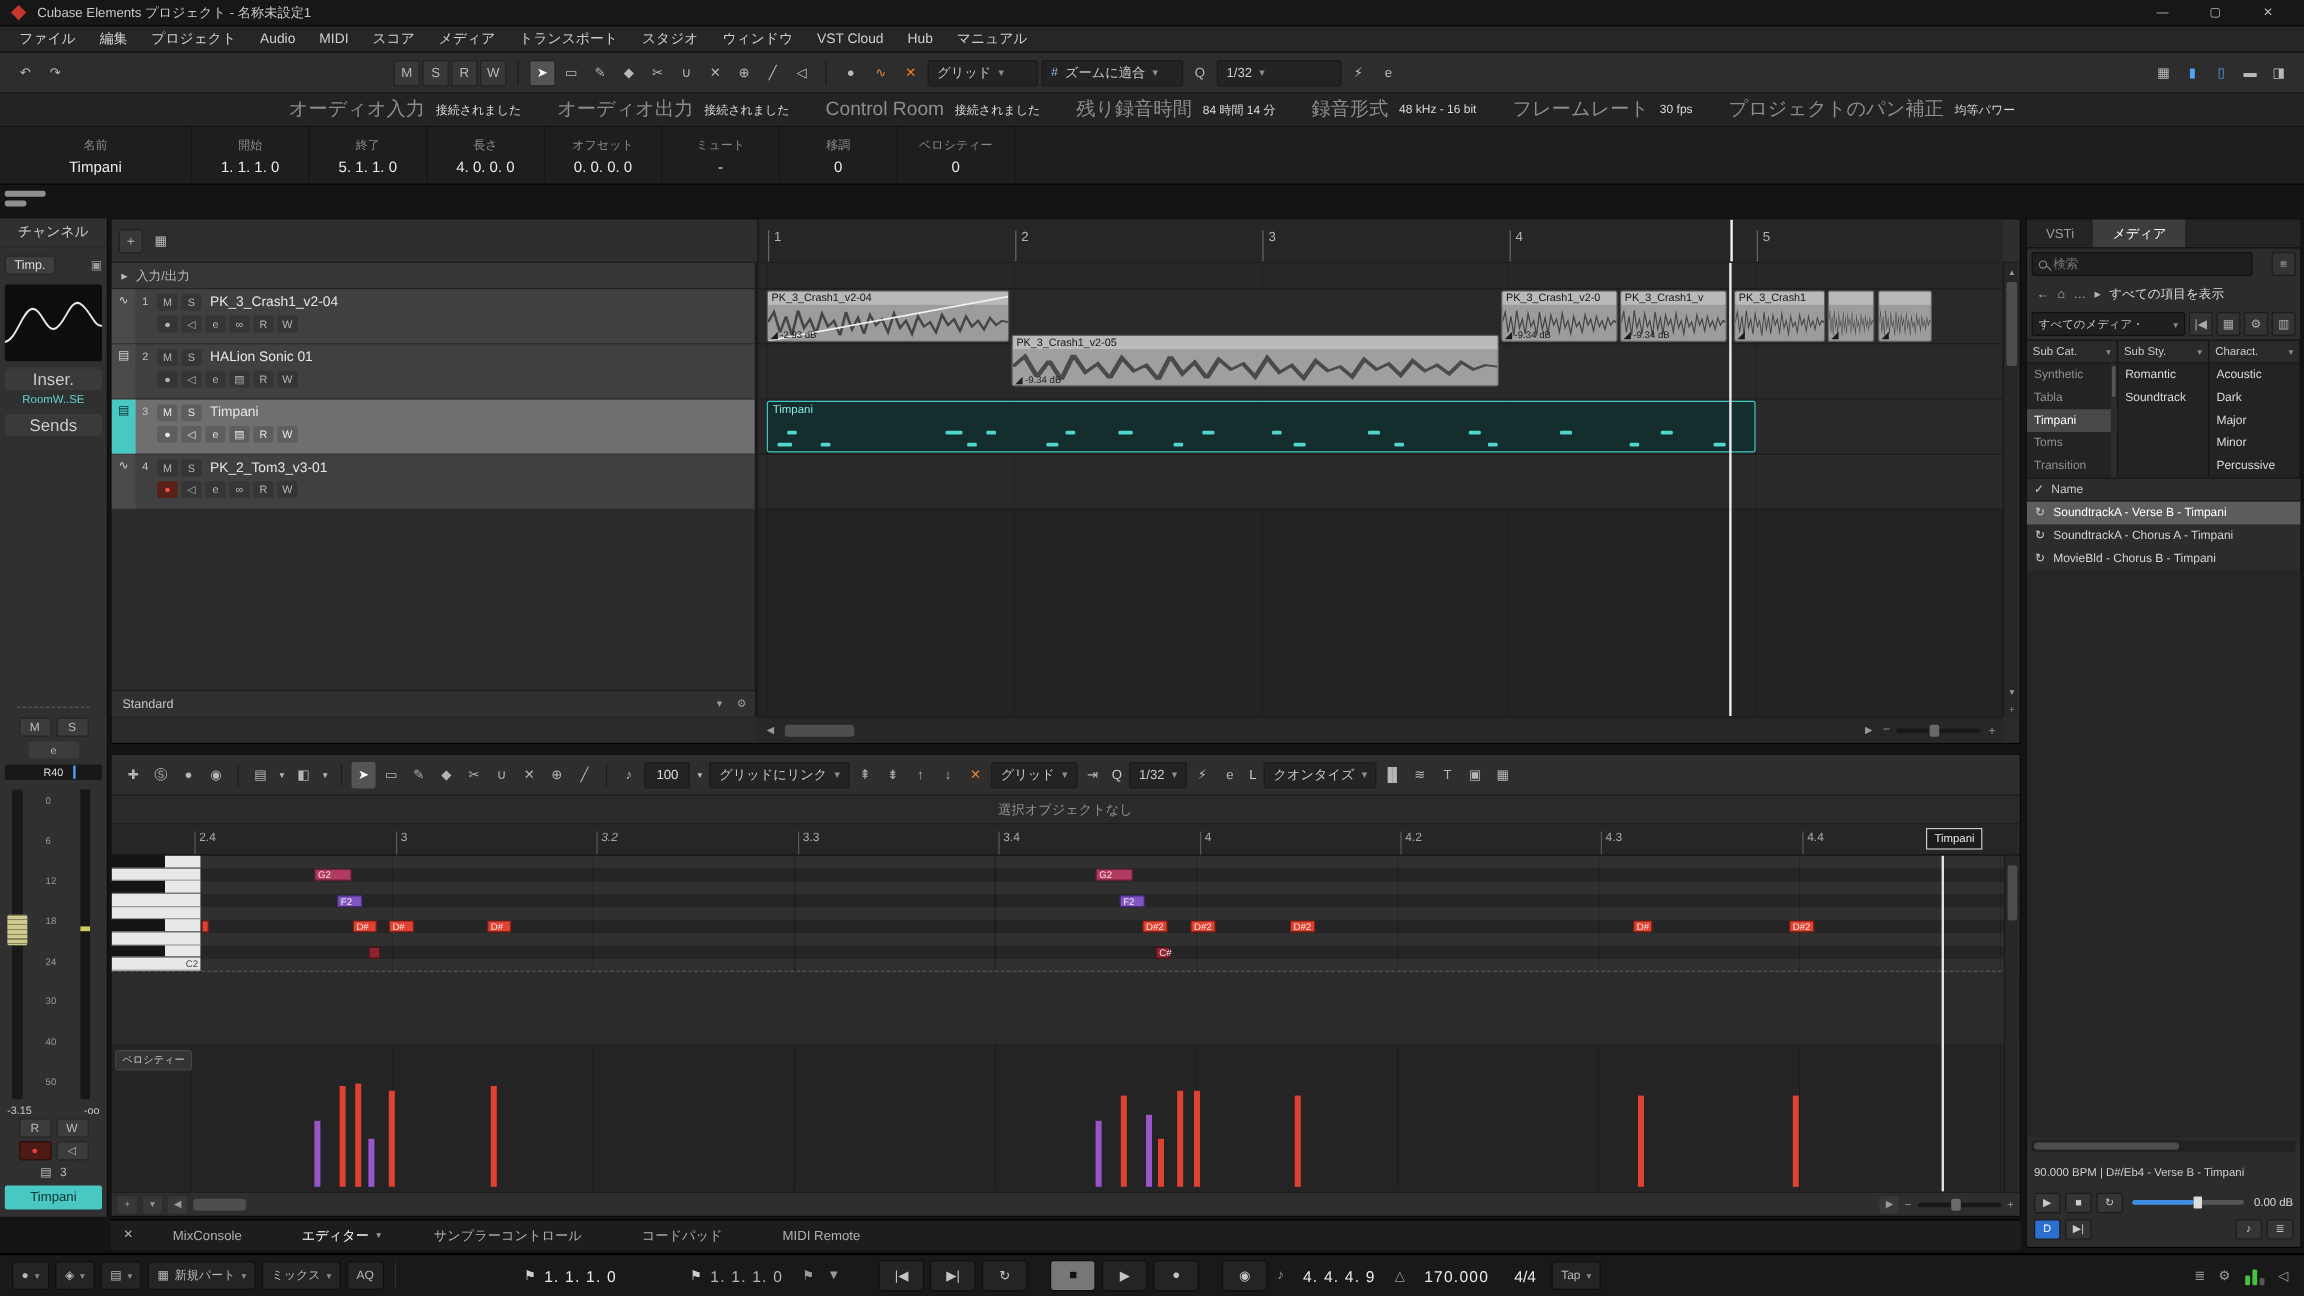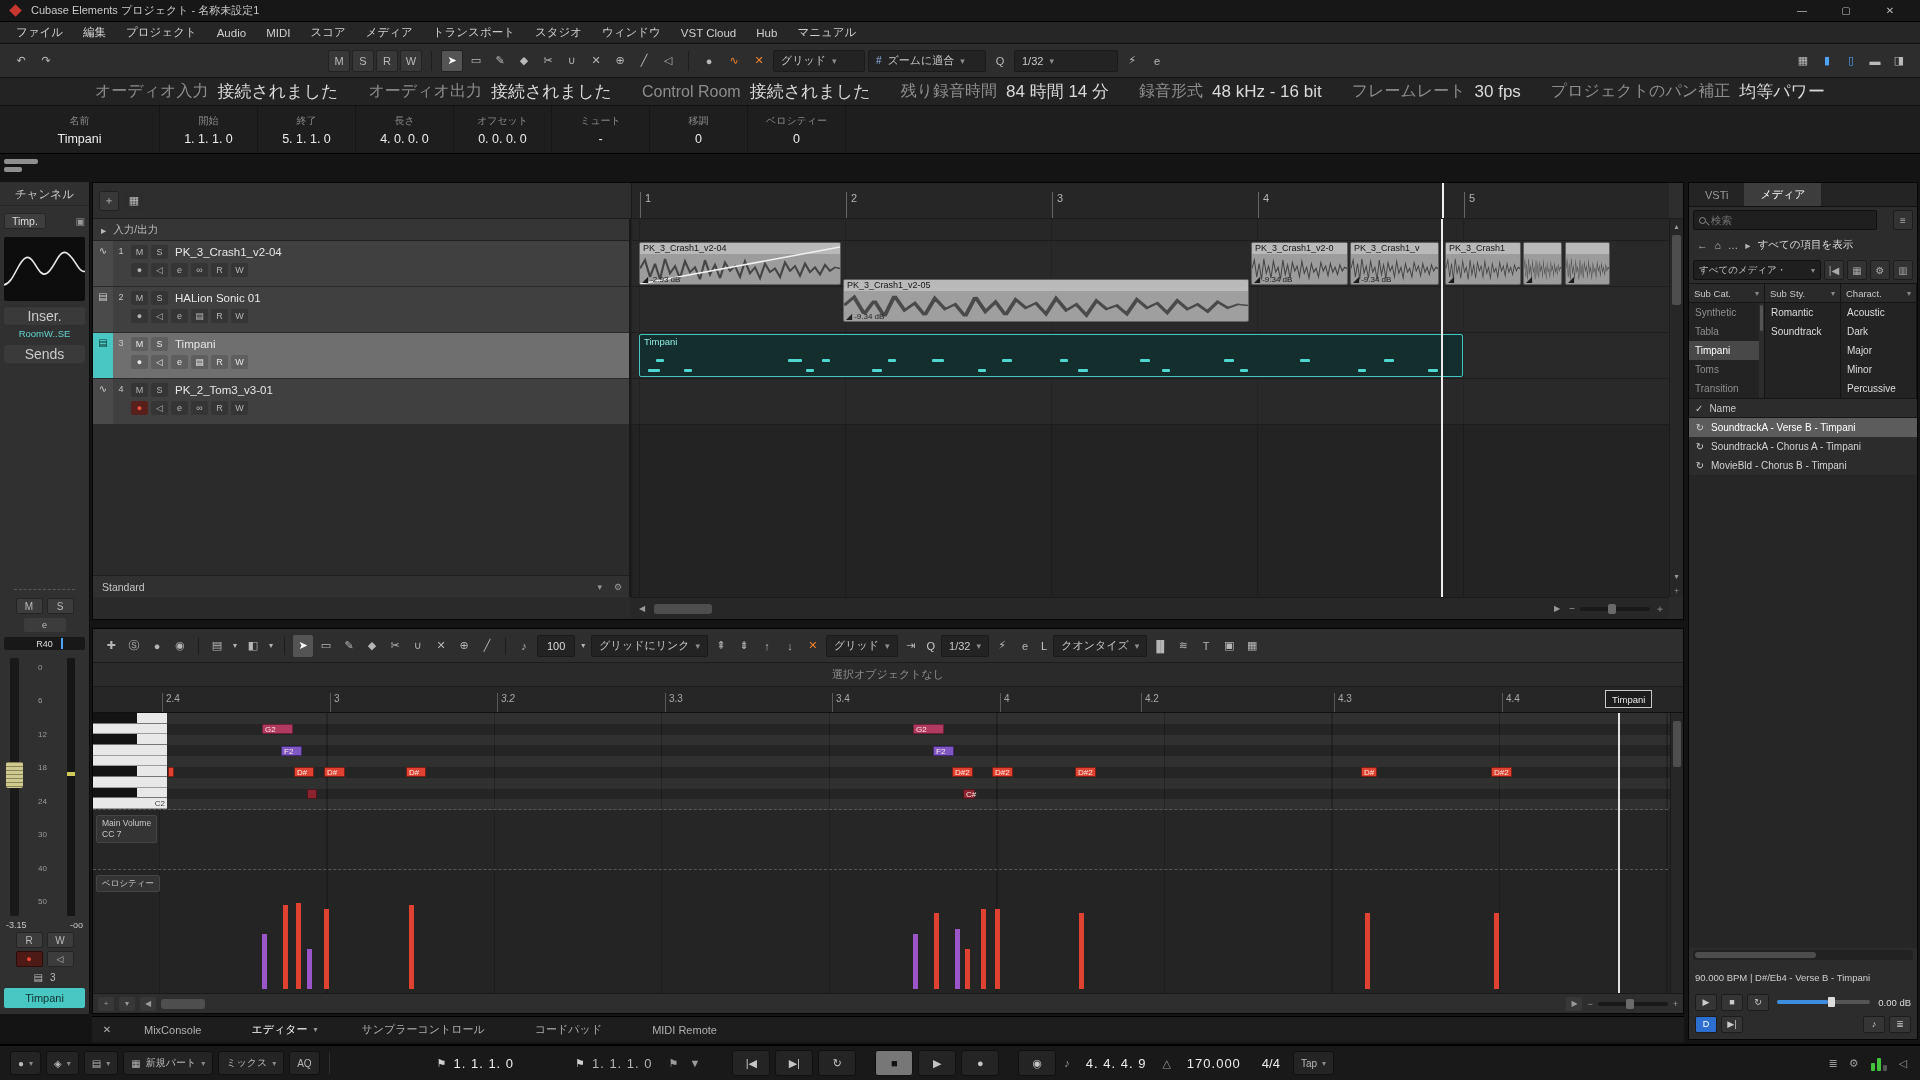--- a/index.html
+++ b/index.html
@@ -24,21 +24,21 @@
 .btn.blue{color:#4da3f5}
 .tgroup{display:flex;gap:2px;align-items:center}
 .tsep{width:1px;height:20px;background:#1d1d1d;margin:0 6px}
 .drop{display:inline-flex;align-items:center;height:22px;background:#232323;border:1px solid #1a1a1a;border-radius:2px;padding:0 7px;color:#c9c9c9;font-size:11px;gap:6px}
 .drop::after{content:"▾";font-size:9px;color:#8f8f8f}
 .drop .dico{color:#8fb7e8;font-size:10px}
 
 .statusrow{position:absolute;left:0;top:78px;width:100%;height:28px;background:#232323;border-bottom:1px solid #101010;display:flex;align-items:center;justify-content:center;gap:30px}
 .status-item{display:flex;gap:9px;align-items:center}
 .s-label{color:#8d8d8d;font-size:16px}
-.s-value{color:#d9d9d9;font-size:17px}
+.s-value{color:#d9d9d9;font-size:10px}
 
 .infoline{position:absolute;left:0;top:106px;width:100%;height:48px;background:#1e1e1e;border-bottom:1px solid #000;display:flex}
 .if-field{display:flex;flex-direction:column;align-items:center;justify-content:center;gap:4px;border-right:1px solid #161616;padding:0 6px}
 .if-label{font-size:10px;color:#8a8a8a}
 .if-value{font-size:12.5px;color:#ececec}
 .substrip{position:absolute;left:0;top:154px;width:100%;height:28px;background:#141414}
 .loadmeter{position:absolute;left:4px;top:5px;display:flex;flex-direction:column;gap:3px}
 .loadmeter .lm1{width:34px;height:5px;background:#8f8f8f;border-radius:2px}
 .loadmeter .lm2{width:18px;height:5px;background:#8f8f8f;border-radius:2px}
 
@@ -747,21 +747,21 @@
     <div class="einfo">選択オブジェクトなし</div>
     <div class="eruler">
 
       <div class="e-partbox">Timpani</div>
     <span class="er-num" style="left: 69px;">2.4</span>
         <span class="er-num" style="left: 237px;">3</span>
         <span class="er-num" style="left: 404px; font-style: italic;">3.2</span>
         <span class="er-num" style="left: 572px;">3.3</span>
         <span class="er-num" style="left: 739px;">3.4</span>
         <span class="er-num" style="left: 907px;">4</span>
-        <span class="er-num" style="left: 1048px;">4.2</span>
+        <span class="er-num" style="left: 1074px;">4.2</span>
         <span class="er-num" style="left: 1241px;">4.3</span>
         <span class="er-num" style="left: 1409px;">4.4</span>
       </div>
     <div class="ebody">
       <div class="roll">
         <div class="keys">
 
             <div class="key black">
               <span class="klabel"></span>
             </div>
@@ -854,26 +854,20 @@
             </div>
           
             <div class="note n-red" style="left: 1268px; top: 54px; width: 16px;">
               <span class="nlabel">D#</span>
             </div>
           
             <div class="note n-red" style="left: 1398px; top: 54px; width: 21px;">
               <span class="nlabel">D#2</span>
             </div>
           </div>
-      </div>
-      <div class="cclane">
-        <div class="lanelabel">
-          <div>Main Volume</div>
-          <div>CC 7</div>
-        </div>
       </div>
       <div class="vellane">
         <span class="lanelabel">ベロシティー</span>
         <div class="each-host">
           
         <div class="vbar v-purple" style="left: 169px; height: 55px;"></div><div class="vbar v-red" style="left: 190px; height: 84px;"></div><div class="vbar v-red" style="left: 203px; height: 86px;"></div><div class="vbar v-purple" style="left: 214px; height: 40px;"></div><div class="vbar v-red" style="left: 231px; height: 80px;"></div><div class="vbar v-red" style="left: 316px; height: 84px;"></div><div class="vbar v-purple" style="left: 820px; height: 55px;"></div><div class="vbar v-red" style="left: 841px; height: 76px;"></div><div class="vbar v-purple" style="left: 862px; height: 60px;"></div><div class="vbar v-red" style="left: 872px; height: 40px;"></div><div class="vbar v-red" style="left: 888px; height: 80px;"></div><div class="vbar v-red" style="left: 902px; height: 80px;"></div><div class="vbar v-red" style="left: 986px; height: 76px;"></div><div class="vbar v-red" style="left: 1272px; height: 76px;"></div><div class="vbar v-red" style="left: 1401px; height: 76px;"></div></div>
       </div>
       <div class="e-endline"></div>
       <div class="e-vscroll">
         <div class="e-vs-handle"></div>

